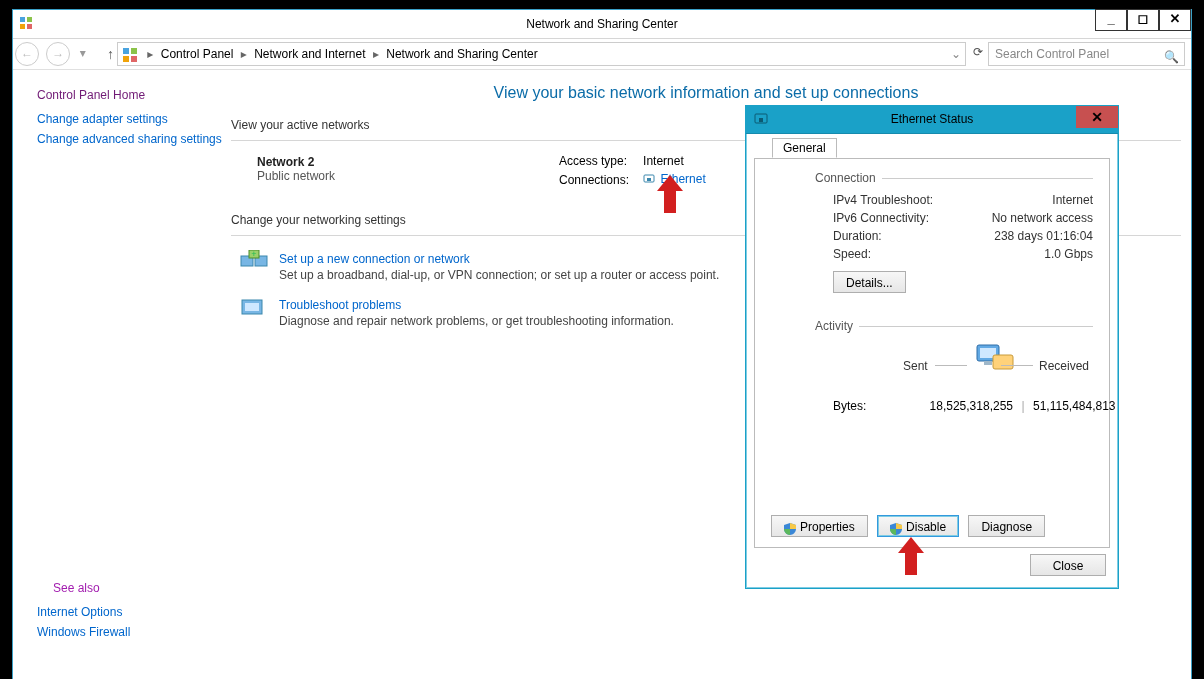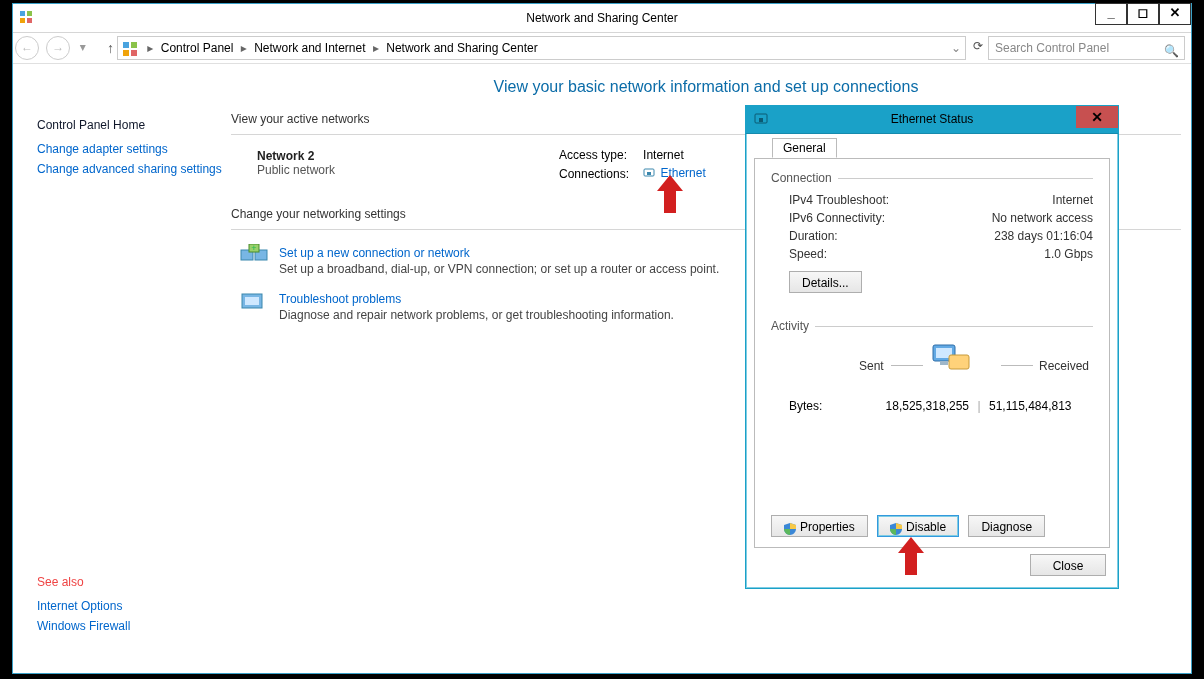--- a/index.html
+++ b/index.html
@@ -1,17 +1,17 @@
 <!DOCTYPE html>
 <html><head>
 <meta charset="utf-8">
 <style>
 html,body{margin:0;padding:0;font-family:"Segoe UI",Tahoma,sans-serif;font-size:12px;color:#000;background:#000;}
 .desktop{position:relative;width:1204px;height:679px;background:#000;}
-.window{position:absolute;left:12px;top:3px;width:1178px;height:669px;background:#fff;border:1px solid #3aa1c8;}
+.window{position:absolute;left:12px;top:9px;width:1178px;height:669px;background:#fff;border:1px solid #3aa1c8;}
 .titlebar{position:relative;height:28px;border-bottom:1px solid #d6d6d6;background:#fff;}
 .titlebar .icon{position:absolute;left:4px;top:4px;width:18px;height:18px;}
 .titlebar .title{position:absolute;left:0;right:0;text-align:center;font-size:12px;line-height:28px;}
 .winbtn{position:absolute;top:-1px;height:20px;width:30px;border:1px solid #333;background:#fff;text-align:center;line-height:18px;font-family:Arial;font-weight:bold;font-size:13px;}
 .winbtn.min{right:64px;}
 .winbtn.max{right:32px;}
 .winbtn.close{right:0;}
 .toolbar{height:30px;border-bottom:1px solid #e0e0e0;position:relative;}
 .navbtn{display:inline-block;width:22px;height:22px;border:1px solid #ccc;border-radius:50%;margin:3px 2px;vertical-align:middle;color:#bbb;text-align:center;line-height:20px;}
 .navarrow{display:inline-block;width:14px;height:14px;margin:7px 4px;color:#999;}
@@ -19,23 +19,23 @@
 .addr{display:inline-block;vertical-align:middle;height:22px;line-height:22px;border:1px solid #ccc;margin-left:4px;padding:0 4px;position:absolute;left:100px;right:225px;top:3px;}
 .addr .cp-icon{display:inline-block;width:16px;height:16px;vertical-align:middle;margin-right:2px;}
 .addr .sep{color:#666;margin:0 4px;}
 .refresh{position:absolute;right:208px;top:6px;color:#555;}
 .searchbox{position:absolute;right:6px;top:3px;width:195px;height:22px;border:1px solid #ccc;line-height:22px;}
 .searchbox .ph{color:#888;padding-left:6px;}
 .searchbox .sicon{position:absolute;right:5px;top:3px;color:#777;}
 .body{position:absolute;top:60px;left:0;right:0;bottom:0;}
 .side{position:absolute;left:0;top:0;width:210px;bottom:0;padding:18px 0 0 24px;box-sizing:border-box;}
 .sidelink{color:#0066cc;margin:6px 0;cursor:pointer;}
-.sidelabel{color:#0f172a;font-size:12px;margin-bottom:10px;margin-top:36px;}
+.sidelabel{color:#701a75;font-size:12px;margin-bottom:10px;}
 .seealso{position:absolute;bottom:34px;left:24px;}
-.seealso h4{color:#ef4444;font-weight:normal;font-size:12px;margin:0 0 10px 0;}
+.seealso h4{color:#a21caf;font-weight:normal;font-size:12px;margin:0 0 10px 16px;}
 .main{position:absolute;left:218px;top:0;right:10px;bottom:0;padding-top:14px;}
 .main h1{color:#0b6ca8;font-weight:normal;font-size:16px;margin:0 0 16px 0;text-align:center;}
 .sectiontitle{font-size:12px;color:#333;margin:4px 0 8px 0;}
 .hr{border-bottom:1px solid #d6d6d6;margin:4px 0 10px 0;}
 .netrow{position:relative;padding:4px 0 4px 26px;}
 .netrow .n1{color:#222;font-weight:bold;}
 .netrow .n2{color:#555;}
 .netright{position:absolute;left:320px;top:0;width:200px;}
 .netright td{padding:1px 6px;font-size:12px;}
 .linka{color:#0066cc;cursor:pointer;}
@@ -45,21 +45,21 @@
 .task .tdesc{color:#444;}
 
 .dlg{position:absolute;left:745px;top:105px;width:372px;height:482px;background:#fff;border:1px solid #1ba1c7;box-shadow:0 0 0 1px #7fcde4 inset;}
 .dlg-head{height:27px;background:#1aa1c8;position:relative;border-bottom:1px solid #168aad;color:#000;}
 .dlg-head .dicon{position:absolute;left:8px;top:5px;}
 .dlg-head .dtitle{position:absolute;left:0;right:0;text-align:center;line-height:27px;color:#000;font-size:12px;}
 .dlg-close{position:absolute;right:0;top:0;width:42px;height:22px;background:#c75050;color:#000;text-align:center;line-height:22px;font-family:Arial;font-size:14px;font-weight:bold;}
 .dlg-body{position:absolute;left:6px;right:6px;top:32px;bottom:6px;background:#fff;}
 .tab{display:inline-block;border:1px solid #bbb;border-bottom:1px solid #fff;padding:2px 10px;margin-left:20px;position:relative;z-index:2;background:#fff;}
 .tabpanel{border:1px solid #bbb;position:absolute;left:2px;right:2px;top:20px;bottom:34px;padding:12px 16px;}
-.grp{margin-bottom:8px;}
+.grp{margin-bottom:8px;margin-left:44px;}
 .grplabel{display:flex;align-items:center;color:#555;}
 .grplabel span:first-child{margin-right:6px;}
 .grprule{flex:1;height:1px;background:#ccc;}
 .kv{padding-left:18px;margin-top:6px;}
 .kv .row{display:flex;justify-content:space-between;padding:2px 0;}
 .kv .row span:first-child{color:#333;}
 .kv .row span:last-child{color:#333;}
 .btn{display:inline-block;border:1px solid #aeaeae;background:linear-gradient(#f7f7f7,#e6e6e6);padding:2px 12px;height:22px;line-height:18px;min-width:60px;box-sizing:border-box;text-align:center;cursor:pointer;}
 .btn.hl{border:1px solid #3399dd;box-shadow:0 0 0 1px #7fcde4 inset;}
 .shield{display:inline-block;width:12px;height:12px;vertical-align:middle;margin-right:4px;}

